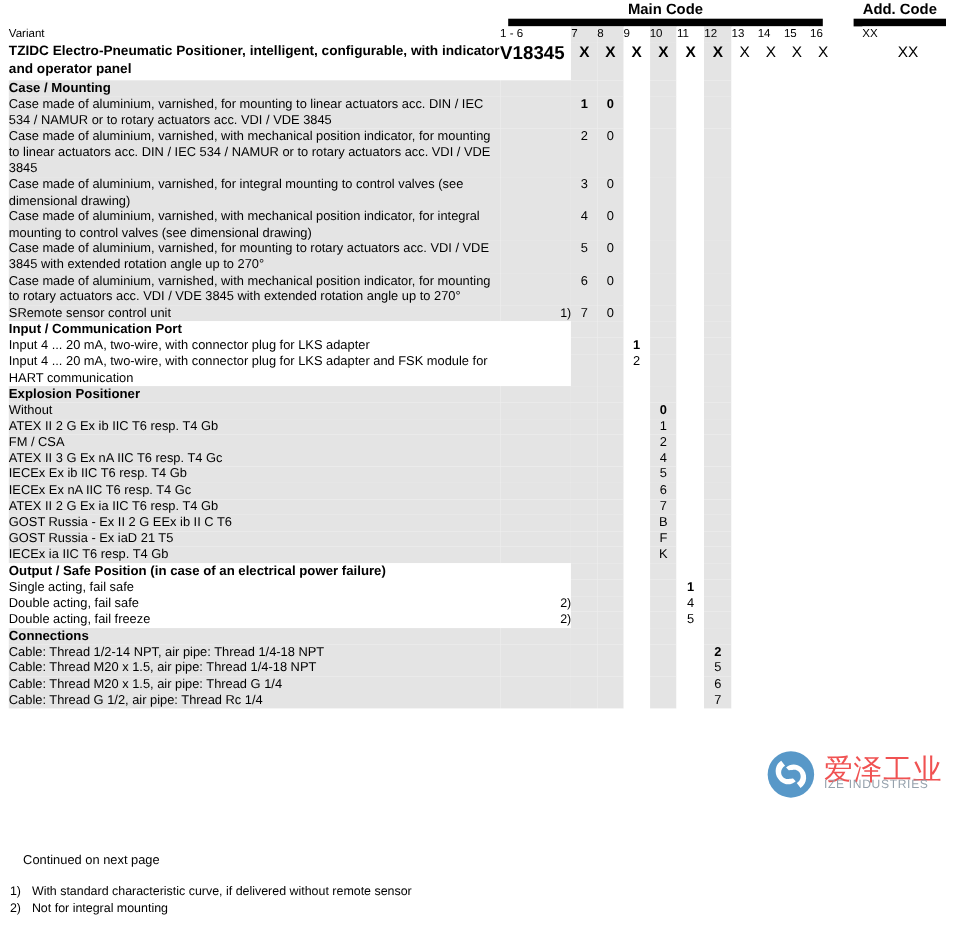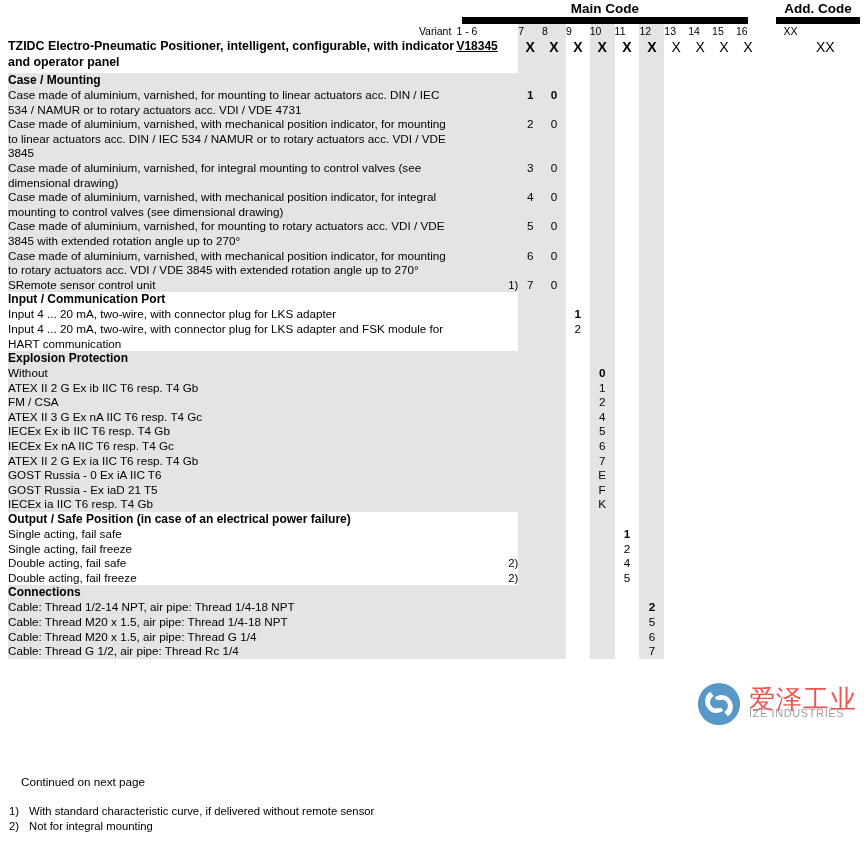--- a/index.html
+++ b/index.html
@@ -38,26 +38,26 @@
   .bd-l{border-left:1px solid #000;}
   .bd-r{border-right:1px solid #000;}
   .bd-t{border-top:1px solid #000;}
   .bd-b{border-bottom:1px solid #000;}
 
   .shade{background:#e4e4e4;}
   .white{background:#ffffff;}
 
   
   .hdr{height:15px;line-height:15px;text-align:left;font-size:10.5px;}
-  .hdr.variant{text-align:right;padding-right:5px;font-size:10.5px;}
+  .hdr.variant{text-align:left;padding-right:5px;font-size:10.5px;}
 
   
   .xrow{height:34px;text-align:center;font-size:14px;vertical-align:middle;}
   .xrow.bold{font-weight:bold;}
-  .xrow.code{font-weight:bold;font-size:12px;text-align:left;padding-right:6px;text-decoration:underline;}
+  .xrow.code{font-weight:bold;font-size:17px;text-align:center;padding-right:6px;}
 
   .title-cell{
     font-weight:bold;font-size:12.4px;line-height:15.5px;
     padding:3px 4px 3px 5px;vertical-align:middle;
   }
 
   .sect-head{
     font-weight:bold;font-size:12px;line-height:15px;
     padding:1px 4px 1px 5px;
   }
@@ -175,21 +175,21 @@
           <td class="bd-t bd-r white"></td>
           <td class="bd-t bd-r shade"></td>
           <td class="bd-t bd-r white"></td>
           <td class="bd-t bd-r white"></td>
           <td class="bd-t bd-r white"></td>
           <td class="bd-t bd-r white"></td>
           <td class=""></td>
           <td class="bd-l bd-t bd-r white"></td>
         </tr>
         <tr>
-          <td class="opt-text bd-l shade">Case made of aluminium, varnished, for mounting to linear actuators acc. DIN / IEC 534 / NAMUR or to rotary actuators acc. VDI / VDE 4731</td>
+          <td class="opt-text bd-l shade">Case made of aluminium, varnished, for mounting to linear actuators acc. DIN / IEC 534 / NAMUR or to rotary actuators acc. VDI / VDE 3845</td>
           <td class="fn-cell bd-r shade"></td>
           <td class="code-cell bd-r shade b">1</td>
           <td class="code-cell bd-r shade b">0</td>
           <td class="code-cell bd-r white"></td>
           <td class="code-cell bd-r shade"></td>
           <td class="code-cell bd-r white"></td>
           <td class="code-cell bd-r shade"></td>
           <td class="code-cell bd-r white"></td>
           <td class="code-cell bd-r white"></td>
           <td class="code-cell bd-r white"></td>
@@ -335,21 +335,21 @@
           <td class="code-cell bd-r white bd-b"></td>
           <td class="code-cell bd-r shade bd-b"></td>
           <td class="code-cell bd-r white bd-b"></td>
           <td class="code-cell bd-r white bd-b"></td>
           <td class="code-cell bd-r white bd-b"></td>
           <td class="code-cell bd-r white bd-b"></td>
           <td class=""></td>
           <td class="bd-l bd-r white"></td>
         </tr>
         <tr>
-          <td class="sect-head bd-l bd-t shade">Explosion Protection</td>
+          <td class="sect-head bd-l bd-t shade">Explosion Positioner</td>
           <td class="bd-t bd-r shade"></td>
           <td class="bd-t bd-r shade"></td>
           <td class="bd-t bd-r shade"></td>
           <td class="bd-t bd-r white"></td>
           <td class="bd-t bd-r shade"></td>
           <td class="bd-t bd-r white"></td>
           <td class="bd-t bd-r shade"></td>
           <td class="bd-t bd-r white"></td>
           <td class="bd-t bd-r white"></td>
           <td class="bd-t bd-r white"></td>
@@ -463,26 +463,26 @@
           <td class="code-cell bd-r white"></td>
           <td class="code-cell bd-r shade"></td>
           <td class="code-cell bd-r white"></td>
           <td class="code-cell bd-r white"></td>
           <td class="code-cell bd-r white"></td>
           <td class="code-cell bd-r white"></td>
           <td class=""></td>
           <td class="bd-l bd-r white"></td>
         </tr>
         <tr>
-          <td class="opt-text bd-l shade">GOST Russia - 0 Ex iA IIC T6</td>
-          <td class="fn-cell bd-r shade"></td>
-          <td class="code-cell bd-r shade"></td>
-          <td class="code-cell bd-r shade"></td>
-          <td class="code-cell bd-r white"></td>
-          <td class="code-cell bd-r shade">E</td>
+          <td class="opt-text bd-l shade">GOST Russia - Ex II 2 G EEx ib II C T6</td>
+          <td class="fn-cell bd-r shade"></td>
+          <td class="code-cell bd-r shade"></td>
+          <td class="code-cell bd-r shade"></td>
+          <td class="code-cell bd-r white"></td>
+          <td class="code-cell bd-r shade">B</td>
           <td class="code-cell bd-r white"></td>
           <td class="code-cell bd-r shade"></td>
           <td class="code-cell bd-r white"></td>
           <td class="code-cell bd-r white"></td>
           <td class="code-cell bd-r white"></td>
           <td class="code-cell bd-r white"></td>
           <td class=""></td>
           <td class="bd-l bd-r white"></td>
         </tr>
         <tr>
@@ -534,36 +534,20 @@
           <td class="bd-l bd-t bd-r white"></td>
         </tr>
         <tr>
           <td class="opt-text bd-l white">Single acting, fail safe</td>
           <td class="fn-cell bd-r white"></td>
           <td class="code-cell bd-r shade"></td>
           <td class="code-cell bd-r shade"></td>
           <td class="code-cell bd-r white"></td>
           <td class="code-cell bd-r shade"></td>
           <td class="code-cell bd-r white b">1</td>
-          <td class="code-cell bd-r shade"></td>
-          <td class="code-cell bd-r white"></td>
-          <td class="code-cell bd-r white"></td>
-          <td class="code-cell bd-r white"></td>
-          <td class="code-cell bd-r white"></td>
-          <td class=""></td>
-          <td class="bd-l bd-r white"></td>
-        </tr>
-        <tr>
-          <td class="opt-text bd-l white">Single acting, fail freeze</td>
-          <td class="fn-cell bd-r white"></td>
-          <td class="code-cell bd-r shade"></td>
-          <td class="code-cell bd-r shade"></td>
-          <td class="code-cell bd-r white"></td>
-          <td class="code-cell bd-r shade"></td>
-          <td class="code-cell bd-r white">2</td>
           <td class="code-cell bd-r shade"></td>
           <td class="code-cell bd-r white"></td>
           <td class="code-cell bd-r white"></td>
           <td class="code-cell bd-r white"></td>
           <td class="code-cell bd-r white"></td>
           <td class=""></td>
           <td class="bd-l bd-r white"></td>
         </tr>
         <tr>
           <td class="opt-text bd-l white">Double acting, fail safe</td>

